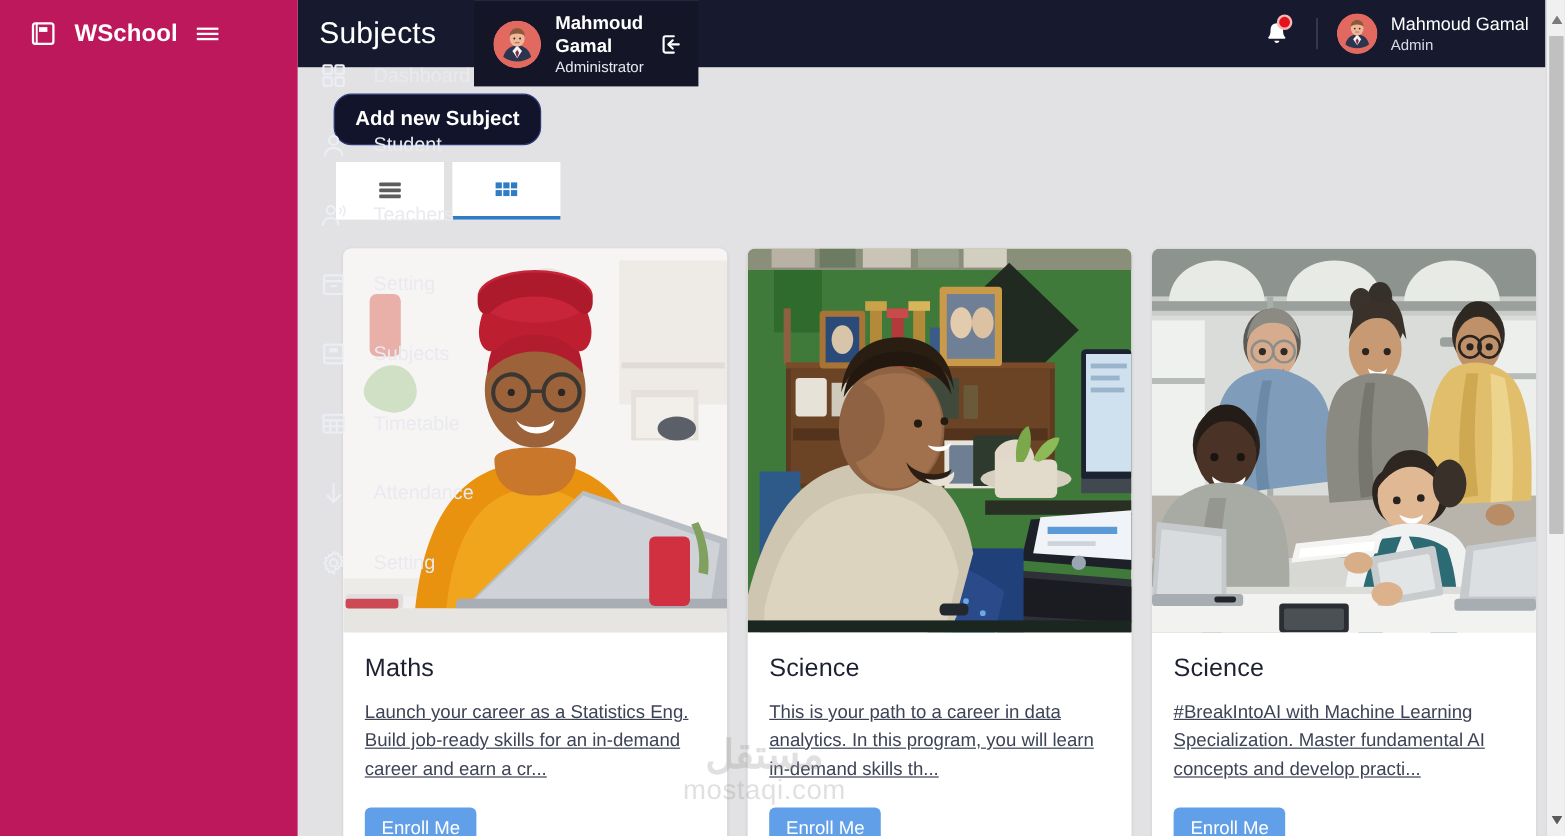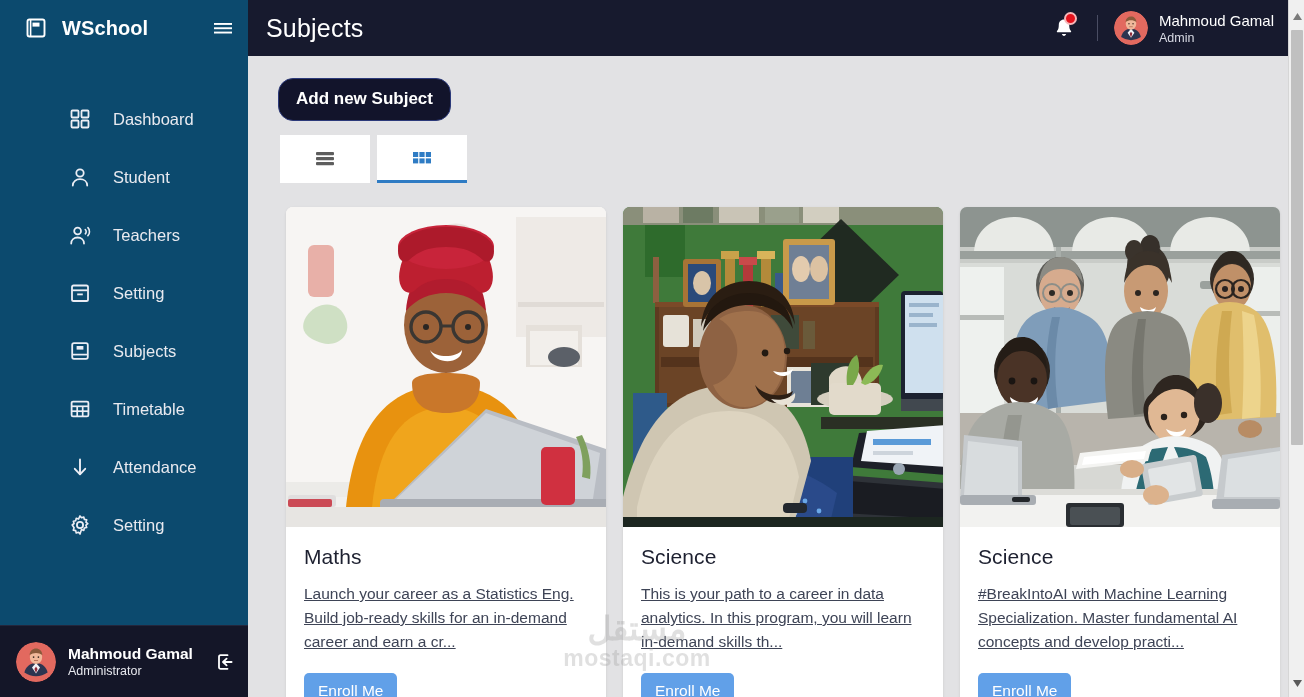--- a/index.html
+++ b/index.html
@@ -8,22 +8,22 @@
     overflow: hidden;
     font-family: "Liberation Sans", sans-serif;
     background: #e2e2e4;
   }
   #app { position: relative; width: 1304px; height: 697px; }
 
   
   #sidebar {
     position: absolute; left: 0; top: 0;
     width: 248px; height: 697px;
-    background: #0c4a6e;
-    display: flex; flex-direction: column;
+    background: #be185d;
+    display: flex; 
     z-index: 5;
   }
   .brand {
     height: 56px; display: flex; align-items: center;
     padding: 0 14px 0 24px; gap: 14px;
   }
   .brand-name {
     color: #ffffff; font-size: 20px; font-weight: bold;
     letter-spacing: .1px; flex: 1;
   }
@@ -144,21 +144,21 @@
   }
 
   
   #watermark {
     position: absolute; left: 537px; top: 612px;
     width: 200px; text-align: center;
     pointer-events: none; z-index: 6;
     opacity: .30;
   }
   .wm-ar { font-size: 33px; color: #9a9a9a; line-height: 34px; font-weight: bold; }
-  .wm-en { font-size: 23px; color: #9a9a9a; line-height: 25px; letter-spacing: .5px; font-weight: bold; }
+  .wm-en { font-size: 23px; color: #9a9a9a; line-height: 25px; letter-spacing: .5px; }
 
   
   #sbar {
     position: absolute; right: 0; top: 0;
     width: 16px; height: 697px;
     background: #f0f0f0; border-left: 1px solid #d6d6d6;
     z-index: 9;
   }
   #sbar-thumb {
     position: absolute; left: 2px; top: 30px;

